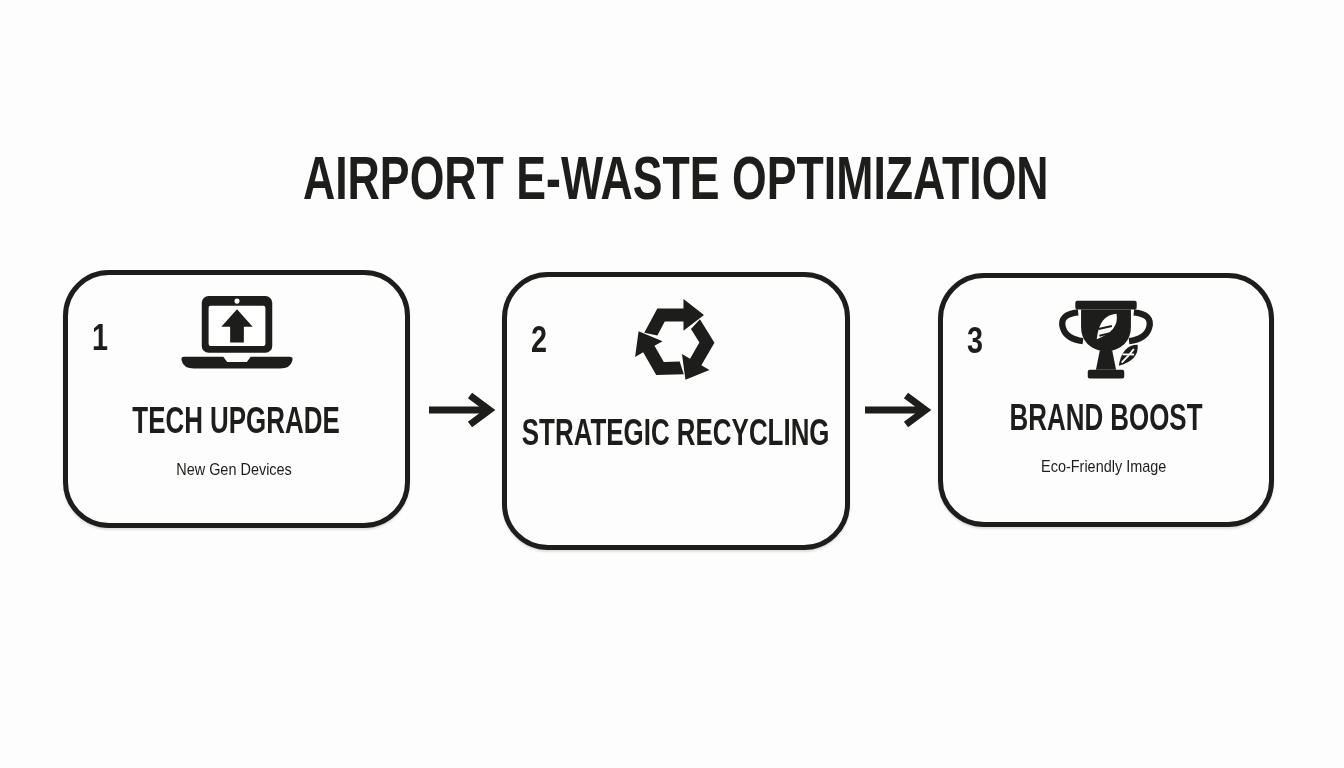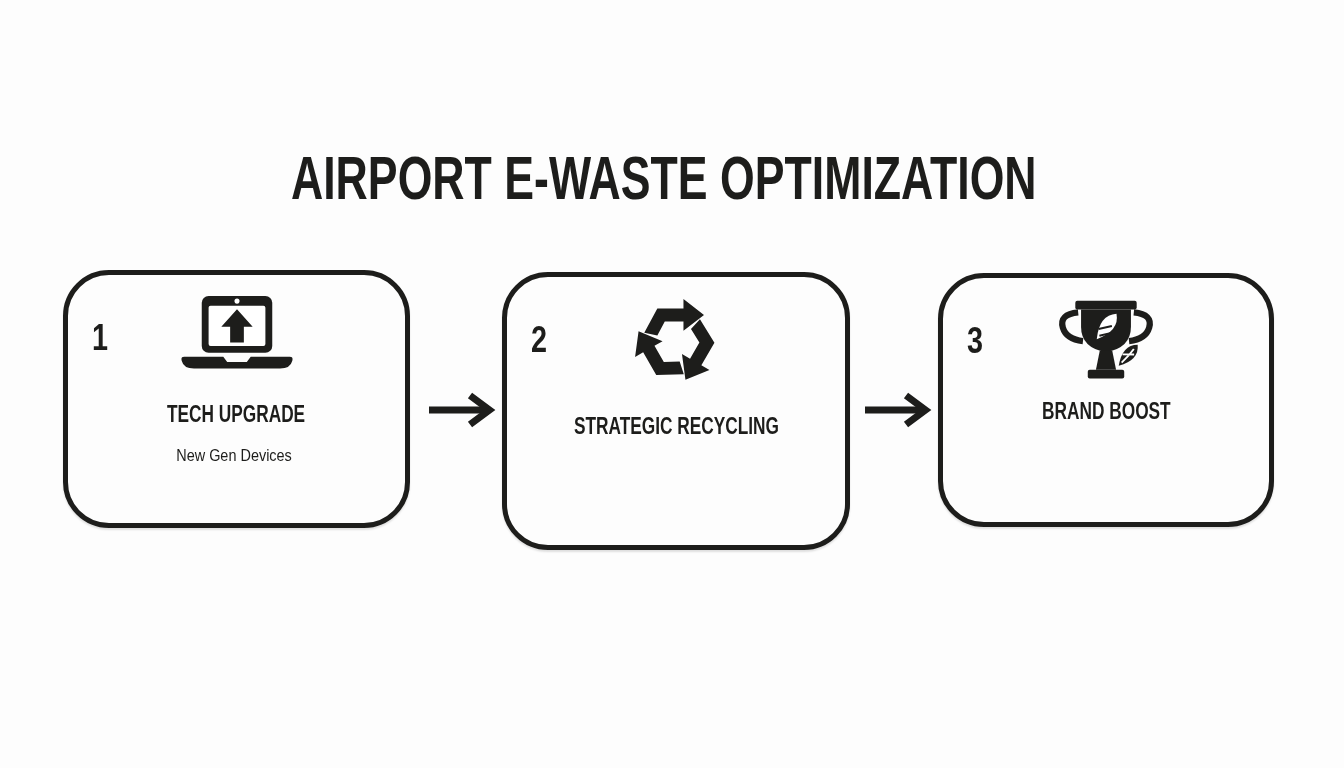--- a/index.html
+++ b/index.html
@@ -12,21 +12,21 @@
     background: var(--bg);
     font-family: "Liberation Sans", "DejaVu Sans", sans-serif;
     color: var(--ink);
     overflow: hidden;
     position: relative;
   }
   .canvas { position: absolute; inset: 0; }
 
   .title {
     position: absolute;
-    left: 0; top: 142px;
+    left: 12px; top: 142px;
     width: 1328px;
     text-align: center;
     font-size: 62px;
     font-weight: bold;
     letter-spacing: 0px;
     white-space: nowrap;
   }
   .condense { display: inline-block; transform: scaleX(0.72); transform-origin: 50% 50%; white-space: nowrap; }
   .condense-sub { display: inline-block; transform: scaleX(0.85); transform-origin: 50% 50%; white-space: nowrap; }
 
@@ -52,21 +52,21 @@
     font-weight: bold;
     transform: scaleX(0.8);
     transform-origin: left center;
   }
   .icon-wrap { display: flex; align-items: center; justify-content: center; }
   .step-1 .icon-wrap { margin-top: 20px; height: 96px; }
   .step-2 .icon-wrap { margin-top: 10px; height: 110px; }
   .step-3 .icon-wrap { margin-top: 17px; height: 96px; }
 
   .step-title {
-    font-size: 24px;
+    font-size: 36px;
     font-weight: bold;
     line-height: 1.1;
   }
   .step-1 .step-title { margin-top: 10px; }
   .step-2 .step-title { margin-top: 16px; }
   .step-3 .step-title { margin-top: 7px; }
 
   .step-sub {
     margin-top: 10px;
     font-size: 17px;
@@ -173,15 +173,19 @@
 
         <g transform="translate(83,62) rotate(42)">
           <path d="M0 -15 Q12 -4 0 14.5 Q-12 -4 0 -15 Z" fill="currentColor"></path>
           <path d="M0 -9 Q1 0 0 10 M-5 3 L4 -5" stroke="#ffffff" stroke-width="2" fill="none"></path>
         </g>
       </svg>
     </div>
     <div class="step-title">
       <span class="condense">BRAND BOOST</span>
     </div>
+    <div class="step-sub">
+      <span class="condense-sub">Eco-Friendly Image</span>
+      <span class="condense-sub"></span>
+    </div>
   </div>
 
 </div>
 
 </body></html>

